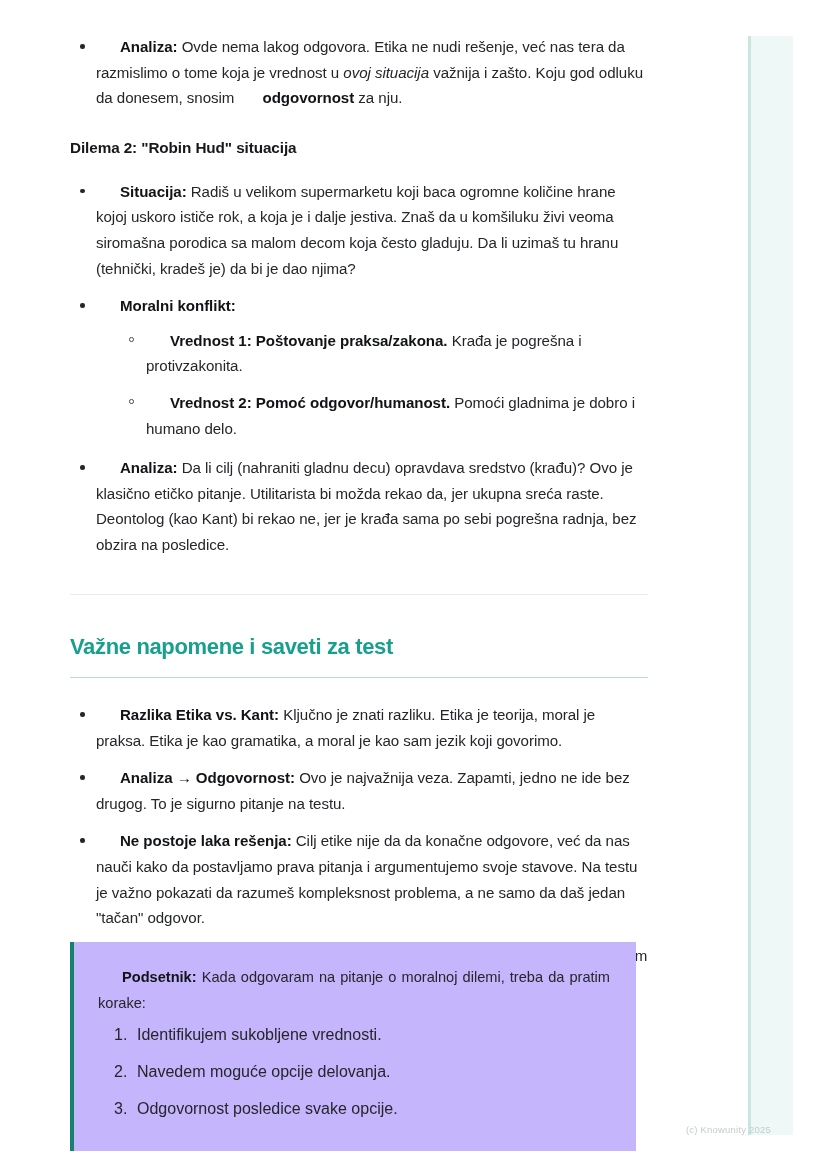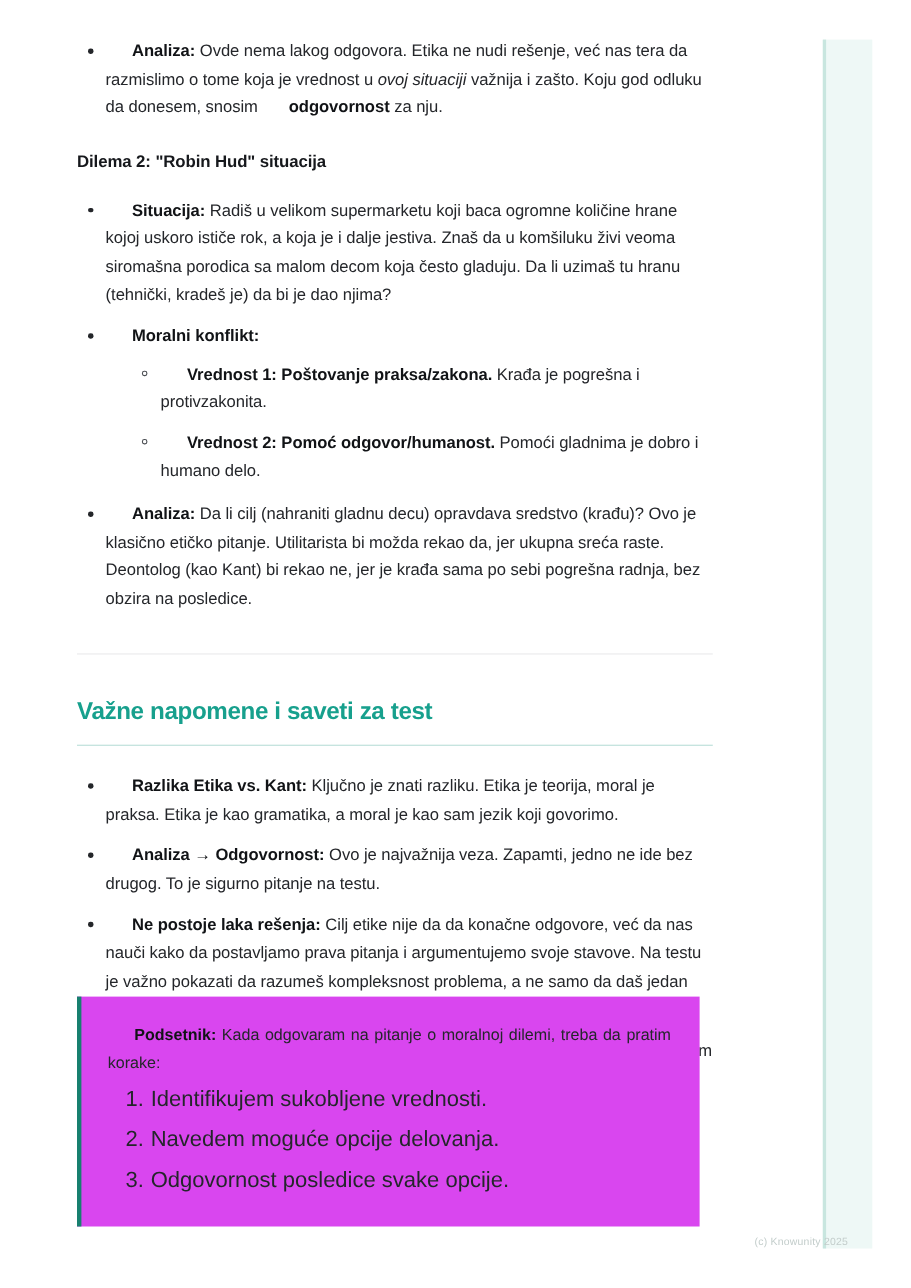--- a/index.html
+++ b/index.html
@@ -146,24 +146,24 @@
     background: #b9ded8;
     border: 0;
     margin: 0;
     width: 578px;
   }
 
   
   #callout {
     position: absolute;
     left: 70px;
-    top: 906px;
+    top: 942px;
     width: 566px;
     min-height: 182px;
-    background: #d946ef;
+    background: #c4b5fd;
     border-left: 4.5px solid #17806f;
     box-sizing: border-box;
     padding: 22px 26px 18px 24px;
   }
   #callout .intro {
     font-size: 14.6px;
     line-height: 26px;
     color: #24262a;
     text-align: justify;
     margin: 0;
@@ -171,21 +171,21 @@
   ol.steps {
     list-style: none;
     counter-reset: step;
     margin: 6px 0 0 0;
     padding: 0 0 0 16px;
   }
   ol.steps > li {
     counter-increment: step;
     position: relative;
     padding-left: 23px;
-    font-size: 20px;
+    font-size: 16px;
     line-height: 26px;
     color: #24262a;
     margin-bottom: 11px;
   }
   ol.steps > li::before {
     content: counter(step) ".";
     position: absolute;
     left: 0;
     top: 0;
     color: #24262a;
@@ -197,21 +197,21 @@
 <div id="right-panel"></div>
 <div id="right-panel-edge"></div>
 
 <div id="watermark">(c) Knowunity 2025</div>
 
 <div id="page">
 
   <div style="height:34px"></div>
   <ul class="bullets">
     <li>
-      <span class="li-text"><b>Analiza:</b><span> Ovde nema lakog odgovora. Etika ne nudi rešenje, već nas tera da razmislimo o tome koja je vrednost u </span><i>ovoj situaciji</i><span> važnija i zašto. Koju god odluku da donesem, snosim </span><b>odgovornost</b><span> za nju.</span></span>
+      <span class="li-text"><b>Analiza:</b><span> Ovde nema lakog odgovora. Etika ne nudi rešenje, već nas tera da razmislimo o tome koja je vrednost u </span><i>ovoj situacija</i><span> važnija i zašto. Koju god odluku da donesem, snosim </span><b>odgovornost</b><span> za nju.</span></span>
     </li>
   </ul>
 
   <div style="height:26px"></div>
   <div class="subhead">Dilema 2: "Robin Hud" situacija</div>
 
   <div style="height:20px"></div>
   <ul class="bullets">
 
     <li>

